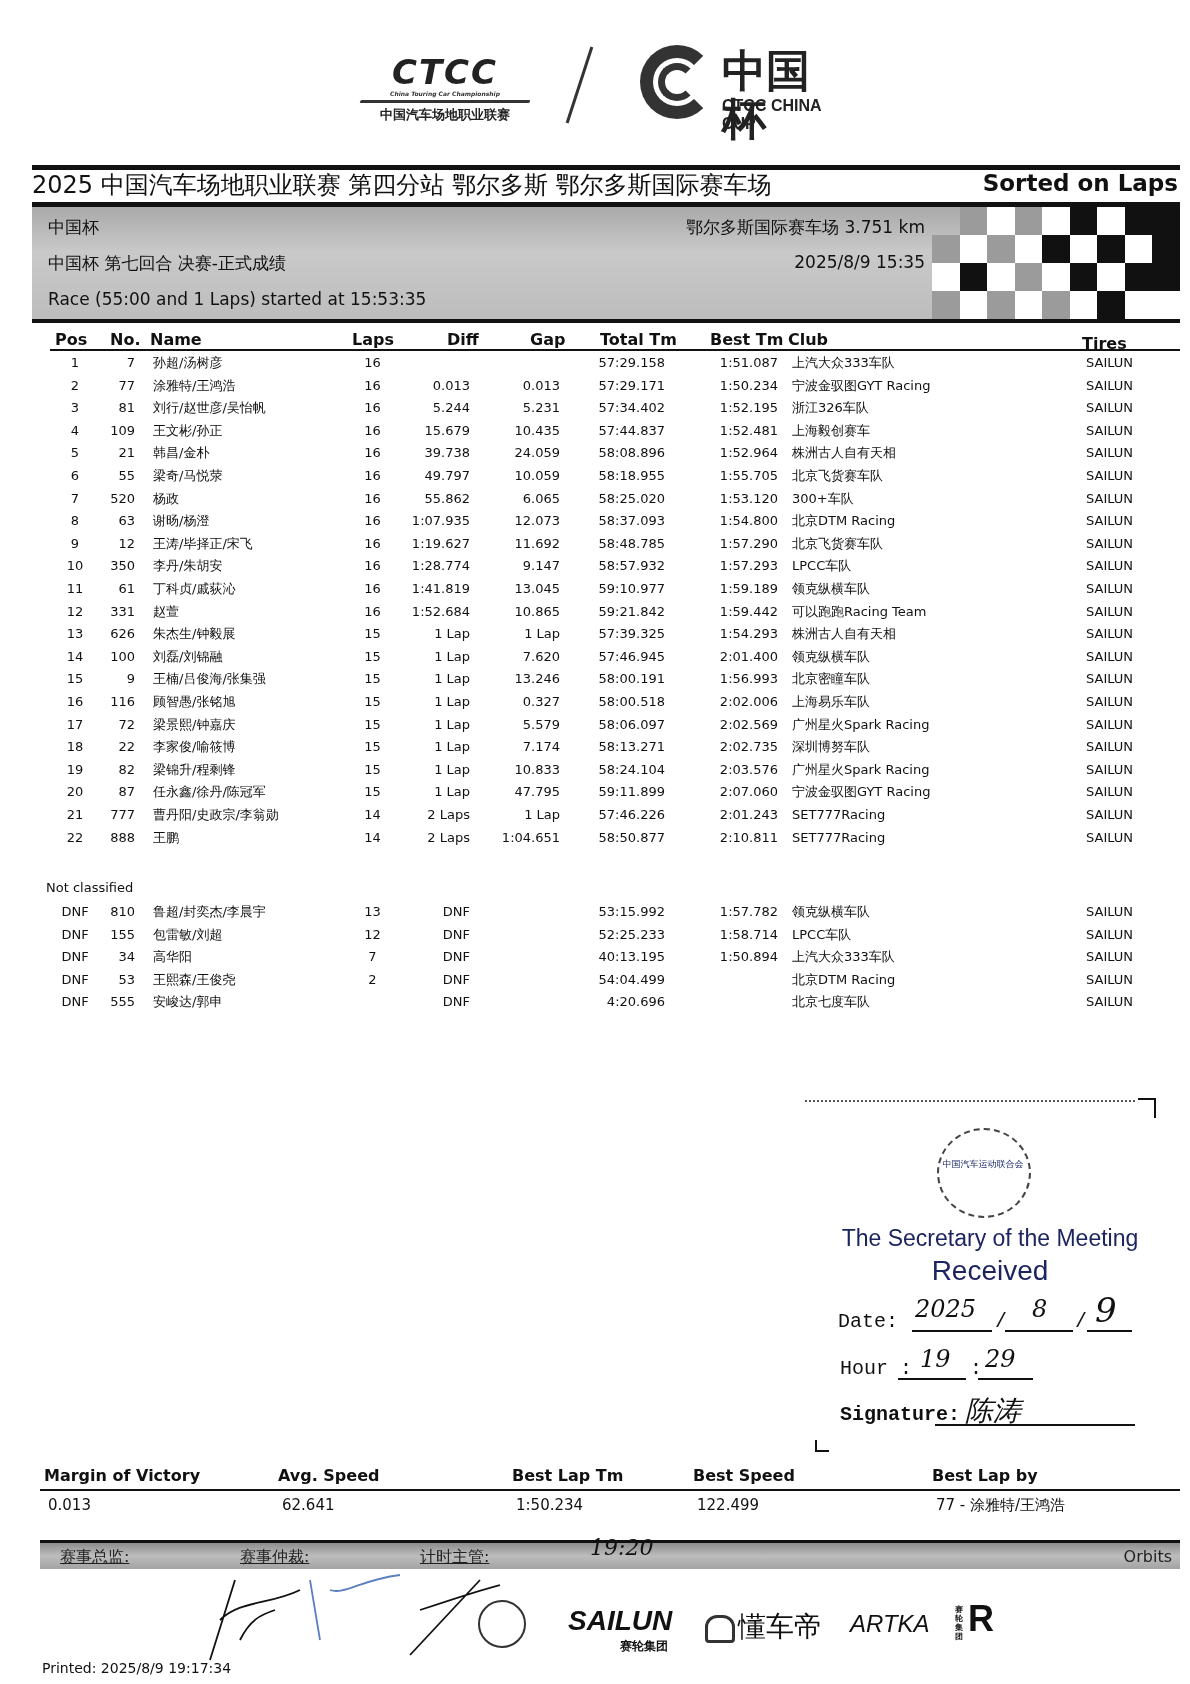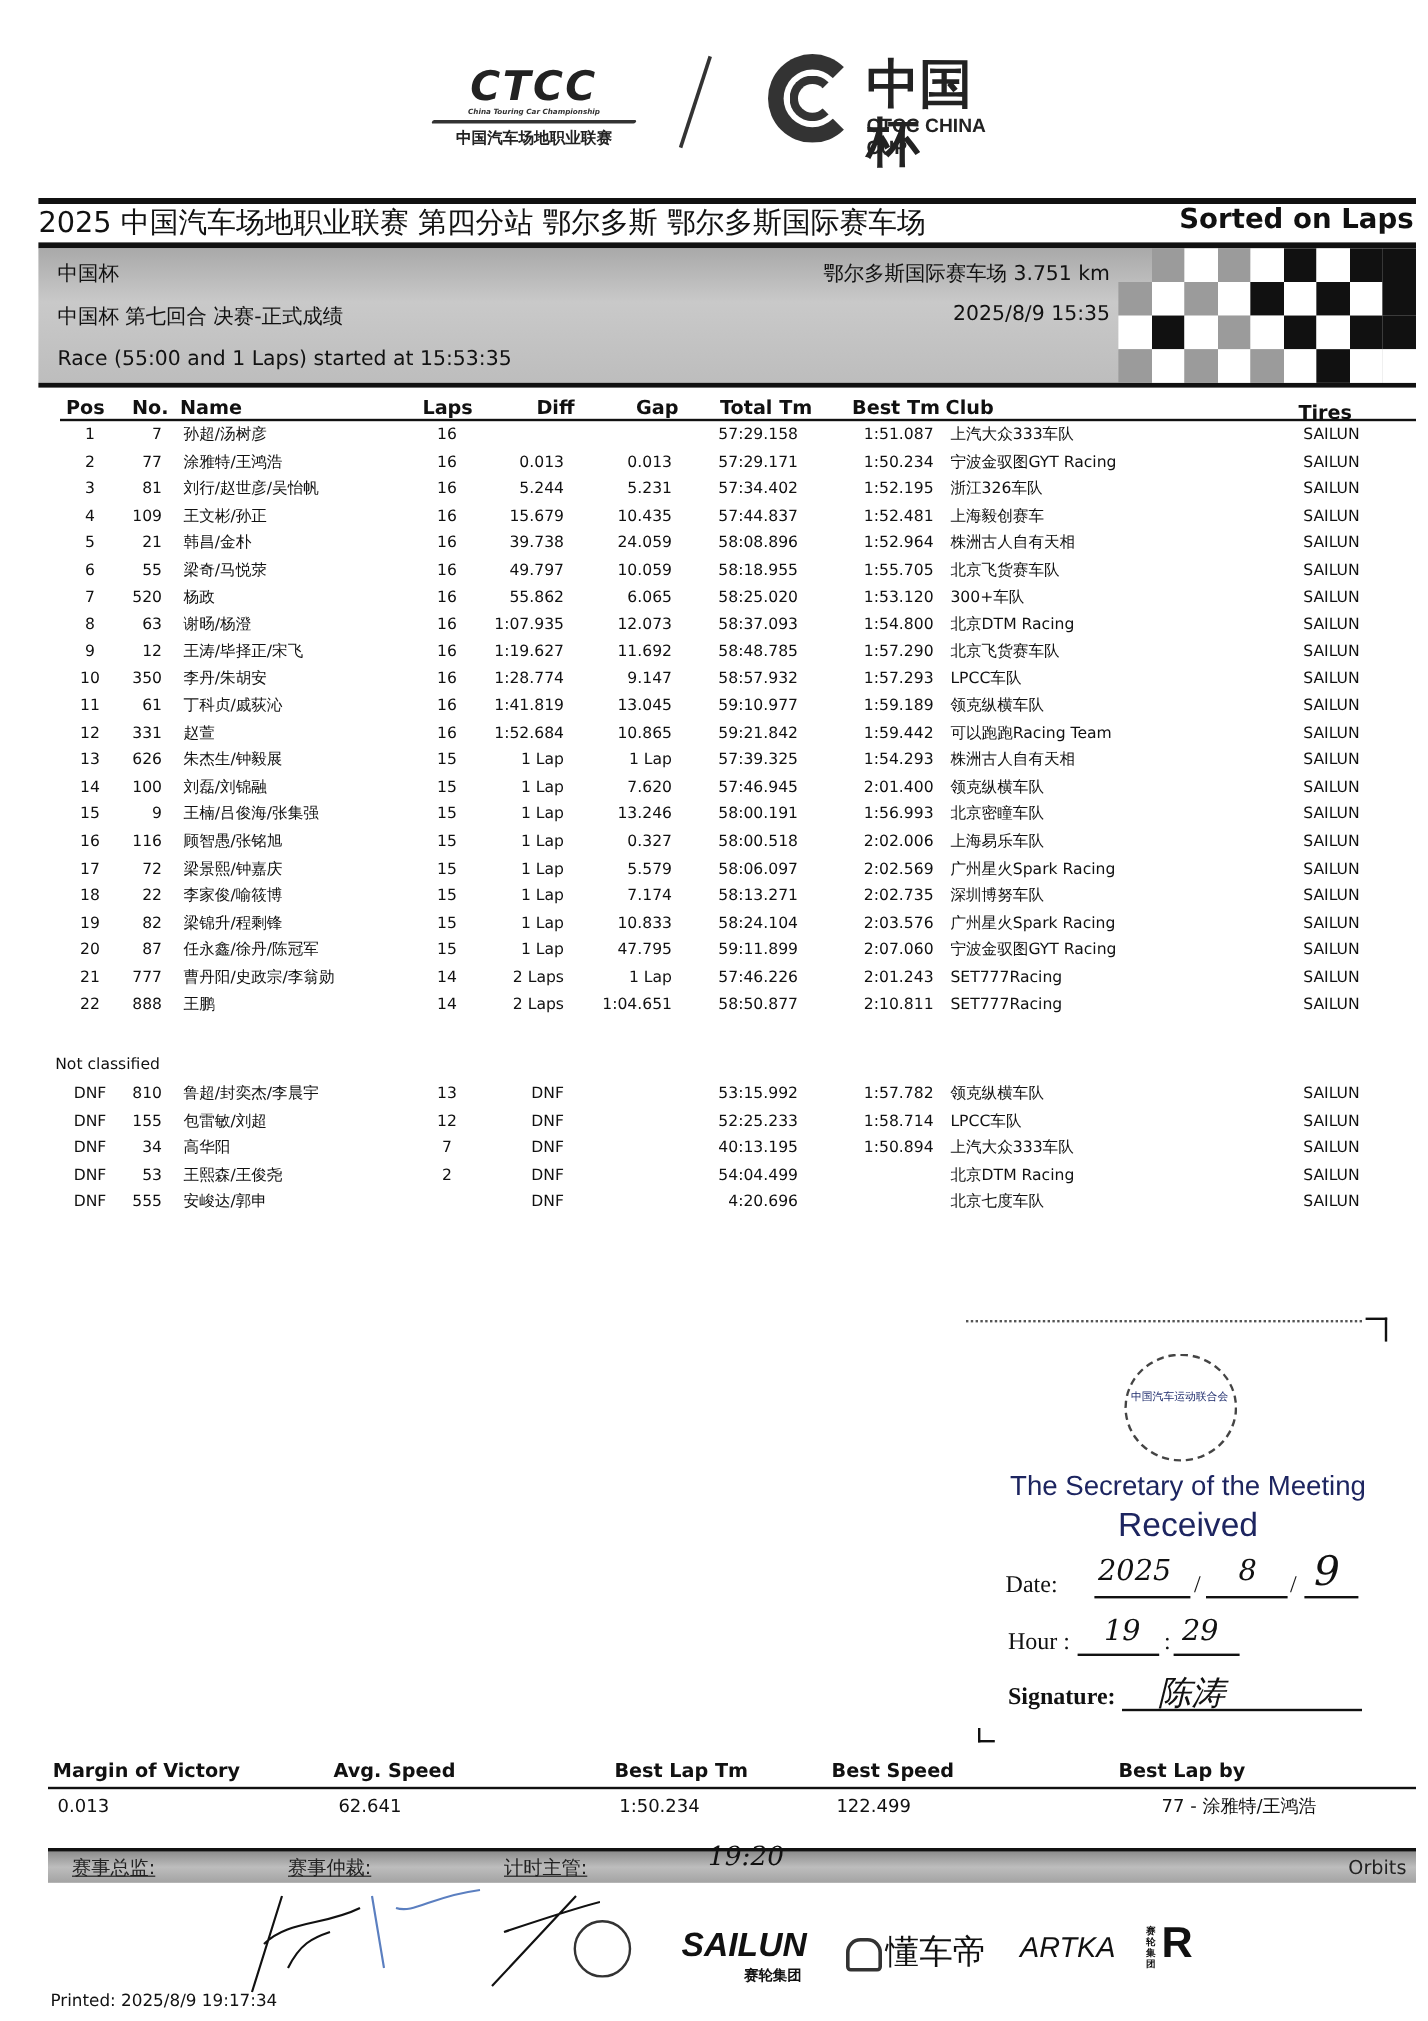--- a/index.html
+++ b/index.html
@@ -54,21 +54,21 @@
   .c-club { left: 792px; }
   .c-tires { left: 1086px; }
   .nc-label { left: 46px; top: 880px; font-size: 13px; }
 
   
   .stamp-corner { left: 1138px; top: 1098px; width: 16px; height: 18px; border-top: 2px solid #111; border-right: 2px solid #111; }
   .stamp-seal { left: 937px; top: 1128px; width: 90px; height: 86px; border-radius: 50%; border: 2px dashed #444; }
   .stamp-seal-text { left: 940px; top: 1158px; width: 86px; text-align: center; font-size: 9px; color: #1c2a6b; }
   .secretary { left: 840px; top: 1225px; width: 300px; text-align: center; font-family: "Liberation Sans", sans-serif; font-size: 23px; color: #1d2560; }
   .received { left: 840px; top: 1255px; width: 300px; text-align: center; font-family: "Liberation Sans", sans-serif; font-size: 28px; color: #1d2560; }
-  .form-label { font-family: Liberation Serif, serif; font-size: 20px; color: #111; }
+  .form-label { font-family: Liberation Mono, monospace; font-size: 20px; color: #111; }
   .hand { font-family: "DejaVu Serif", serif; font-style: italic; font-size: 24px; color: #111; }
   .uline { height: 2px; background: #111; }
   .stamp-bottom-l { left: 815px; top: 1440px; width: 12px; height: 10px; border-left: 2px solid #111; border-bottom: 2px solid #111; }
 
   
   .sum-h { top: 1466px; font-family: "DejaVu Sans", sans-serif; font-weight: bold; font-size: 16px; }
   .sum-rule { left: 40px; top: 1489px; width: 1140px; height: 2px; background: #111; }
   .sum-v { top: 1496px; font-family: "DejaVu Sans", sans-serif; font-size: 15px; }
 
   
@@ -524,21 +524,21 @@
   <span class="abs sum-h" style="left:44px;">Margin of Victory</span>
   <span class="abs sum-h" style="left:278px;">Avg. Speed</span>
   <span class="abs sum-h" style="left:512px;">Best Lap Tm</span>
   <span class="abs sum-h" style="left:693px;">Best Speed</span>
   <span class="abs sum-h" style="left:932px;">Best Lap by</span>
   <div class="abs sum-rule"></div>
   <span class="abs sum-v" style="left:48px;">0.013</span>
   <span class="abs sum-v" style="left:282px;">62.641</span>
   <span class="abs sum-v" style="left:516px;">1:50.234</span>
   <span class="abs sum-v" style="left:697px;">122.499</span>
-  <span class="abs sum-v" style="left:968px;text-align:right;">77 - 涂雅特/王鸿浩</span>
+  <span class="abs sum-v" style="left:936px;text-align:right;">77 - 涂雅特/王鸿浩</span>
 </div>
 
 <div class="abs foot-bar"></div>
 <span class="abs foot-lbl" style="left:60px;">赛事总监:</span>
 <span class="abs foot-lbl" style="left:240px;">赛事仲裁:</span>
 <span class="abs foot-lbl" style="left:420px;">计时主管:</span>
 <span class="abs hand" style="left:590px; top:1535px; font-size:22px;">19:20</span>
 <span class="abs foot-lbl" style="right:18px; text-decoration:none;">Orbits</span>
 
 <svg class="abs" style="left:180px; top:1560px;" width="320" height="110">

